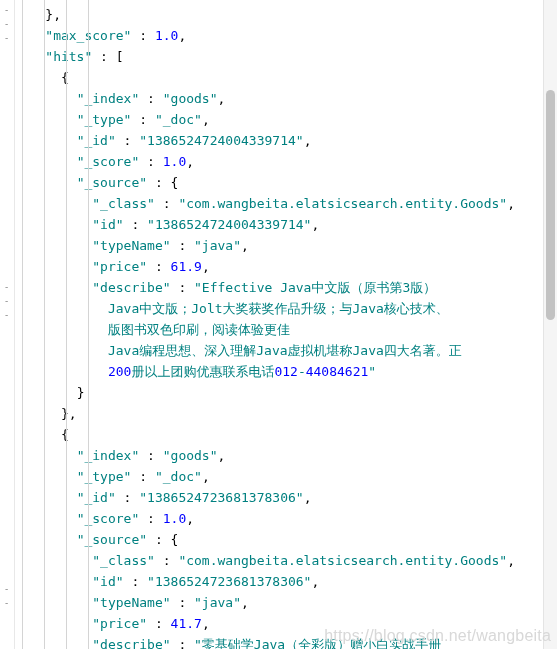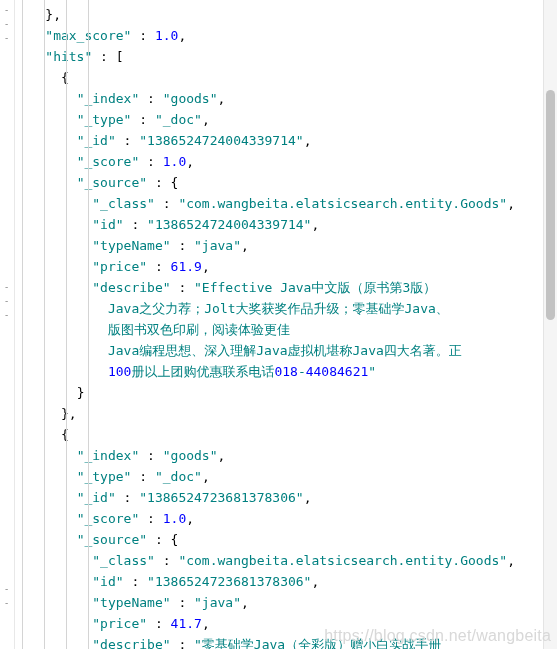--- a/index.html
+++ b/index.html
@@ -123,24 +123,24 @@
       <div class="line"><span class="plain">        </span><span class="str">"_index"</span><span class="str"> </span><span class="punc">:</span><span class="str"> </span><span class="str">"goods"</span><span class="punc">,</span></div>
       <div class="line"><span class="plain">        </span><span class="str">"_type"</span><span class="str"> </span><span class="punc">:</span><span class="str"> </span><span class="str">"_doc"</span><span class="punc">,</span></div>
       <div class="line"><span class="plain">        </span><span class="str">"_id"</span><span class="str"> </span><span class="punc">:</span><span class="str"> </span><span class="str">"1386524724004339714"</span><span class="punc">,</span></div>
       <div class="line"><span class="plain">        </span><span class="str">"_score"</span><span class="str"> </span><span class="punc">:</span><span class="str"> </span><span class="num">1.0</span><span class="punc">,</span></div>
       <div class="line"><span class="plain">        </span><span class="str">"_source"</span><span class="str"> </span><span class="punc">:</span><span class="str"> </span><span class="punc">{</span></div>
       <div class="line"><span class="plain">          </span><span class="str">"_class"</span><span class="str"> </span><span class="punc">:</span><span class="str"> </span><span class="str">"com.wangbeita.elatsicsearch.entity.Goods"</span><span class="punc">,</span></div>
       <div class="line"><span class="plain">          </span><span class="str">"id"</span><span class="str"> </span><span class="punc">:</span><span class="str"> </span><span class="str">"1386524724004339714"</span><span class="punc">,</span></div>
       <div class="line"><span class="plain">          </span><span class="str">"typeName"</span><span class="str"> </span><span class="punc">:</span><span class="str"> </span><span class="str">"java"</span><span class="punc">,</span></div>
       <div class="line"><span class="plain">          </span><span class="str">"price"</span><span class="str"> </span><span class="punc">:</span><span class="str"> </span><span class="num">61.9</span><span class="punc">,</span></div>
       <div class="line"><span class="plain">          </span><span class="str">"describe"</span><span class="str"> </span><span class="punc">:</span><span class="str"> </span><span class="str">"Effective Java中文版（原书第3版）</span></div>
-      <div class="line"><span class="plain">            </span><span class="str">Java之父力荐；Jolt大奖获奖作品升级；零基础学Java、</span></div>
+      <div class="line"><span class="plain">            </span><span class="str">Java中文版；Jolt大奖获奖作品升级；与Java核心技术、</span></div>
       <div class="line"><span class="plain">            </span><span class="str">版图书双色印刷，阅读体验更佳</span></div>
       <div class="line"><span class="plain">            </span><span class="str">Java编程思想、深入理解Java虚拟机堪称Java四大名著。正</span></div>
-      <div class="line"><span class="plain">            </span><span class="num">100</span><span class="str">册以上团购优惠联系电话</span><span class="num">018</span><span class="str">-</span><span class="num">44084621</span><span class="str">"</span></div>
+      <div class="line"><span class="plain">            </span><span class="num">200</span><span class="str">册以上团购优惠联系电话</span><span class="num">012</span><span class="str">-</span><span class="num">44084621</span><span class="str">"</span></div>
       <div class="line"><span class="plain">        </span><span class="punc">}</span></div>
       <div class="line"><span class="plain">      </span><span class="punc">}</span><span class="punc">,</span></div>
       <div class="line"><span class="plain">      </span><span class="punc">{</span></div>
       <div class="line"><span class="plain">        </span><span class="str">"_index"</span><span class="str"> </span><span class="punc">:</span><span class="str"> </span><span class="str">"goods"</span><span class="punc">,</span></div>
       <div class="line"><span class="plain">        </span><span class="str">"_type"</span><span class="str"> </span><span class="punc">:</span><span class="str"> </span><span class="str">"_doc"</span><span class="punc">,</span></div>
       <div class="line"><span class="plain">        </span><span class="str">"_id"</span><span class="str"> </span><span class="punc">:</span><span class="str"> </span><span class="str">"1386524723681378306"</span><span class="punc">,</span></div>
       <div class="line"><span class="plain">        </span><span class="str">"_score"</span><span class="str"> </span><span class="punc">:</span><span class="str"> </span><span class="num">1.0</span><span class="punc">,</span></div>
       <div class="line"><span class="plain">        </span><span class="str">"_source"</span><span class="str"> </span><span class="punc">:</span><span class="str"> </span><span class="punc">{</span></div>
       <div class="line"><span class="plain">          </span><span class="str">"_class"</span><span class="str"> </span><span class="punc">:</span><span class="str"> </span><span class="str">"com.wangbeita.elatsicsearch.entity.Goods"</span><span class="punc">,</span></div>
       <div class="line"><span class="plain">          </span><span class="str">"id"</span><span class="str"> </span><span class="punc">:</span><span class="str"> </span><span class="str">"1386524723681378306"</span><span class="punc">,</span></div>

